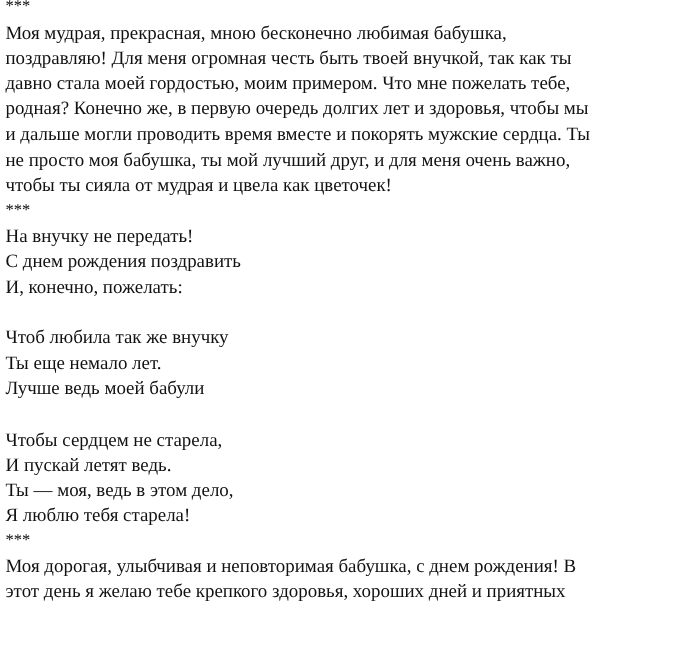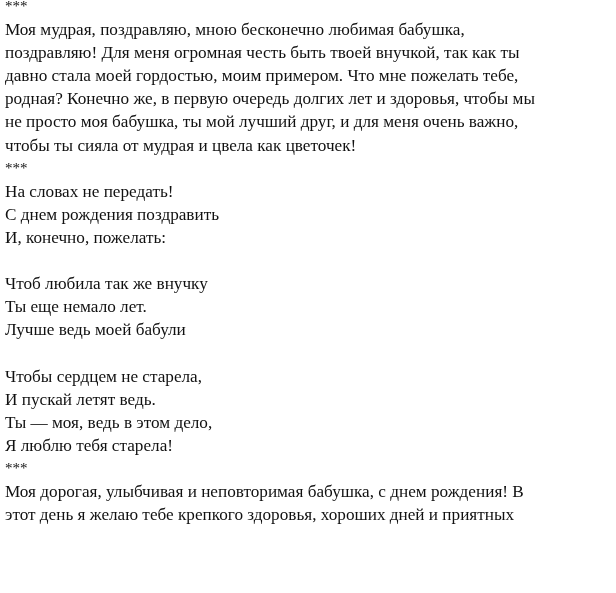--- a/index.html
+++ b/index.html
@@ -13,33 +13,34 @@
   .sep { font-size:15px; letter-spacing:0px; }
   .blank { height:23.1px; }
 </style>
 </head>
 <body>
 
 <div class="doc">
   <div class="line sep">***</div>
 
   <div>
-    <div class="line">Моя мудрая, поздравляю, мною бесконечно любимая бабушка,</div>
+    <div class="line">Моя мудрая, прекрасная, мною бесконечно любимая бабушка,</div>
     <div class="line">поздравляю! Для меня огромная честь быть твоей внучкой, так как ты</div>
     <div class="line">давно стала моей гордостью, моим примером. Что мне пожелать тебе,</div>
     <div class="line">родная? Конечно же, в первую очередь долгих лет и здоровья, чтобы мы</div>
+    <div class="line">и дальше могли проводить время вместе и покорять мужские сердца. Ты</div>
     <div class="line">не просто моя бабушка, ты мой лучший друг, и для меня очень важно,</div>
     <div class="line">чтобы ты сияла от мудрая и цвела как цветочек!</div>
   </div>
 
   <div class="line sep">***</div>
 
   <div>
     <div>
-      <div class="line">На словах не передать!</div>
+      <div class="line">На внучку не передать!</div>
       <div class="line">С днем рождения поздравить</div>
       <div class="line">И, конечно, пожелать:</div>
     </div>
     <div class="blank"></div>
     <div>
       <div class="line">Чтоб любила так же внучку</div>
       <div class="line">Ты еще немало лет.</div>
       <div class="line">Лучше ведь моей бабули</div>
     </div>
     <div class="blank"></div>

